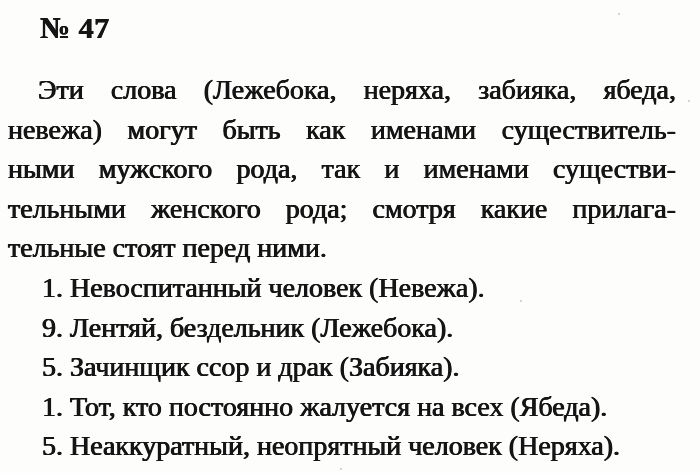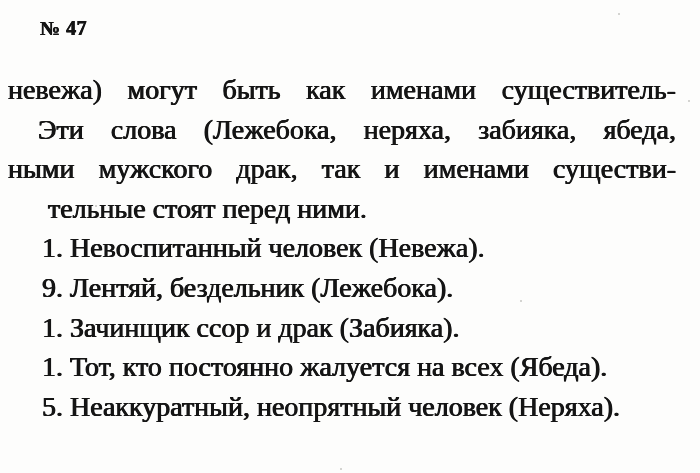--- a/index.html
+++ b/index.html
@@ -22,21 +22,21 @@
     height: 473px;
   }
   .content {
     position: absolute;
     left: 8px;
     top: 0;
     width: 668px;
   }
   .exercise-number {
     margin: 10px 0 0 32px;
-    font-size: 20px;
+    font-size: 30px;
     line-height: 36px;
     font-weight: 700;
     letter-spacing: 0.5px;
     text-shadow: 0.3px 0 currentColor, -0.3px 0 currentColor;
   }
   .paragraph {
     margin-top: 24px;
     font-size: 28px;
     line-height: 39.6px;
     text-shadow: 0.45px 0 currentColor, -0.45px 0 currentColor;
@@ -45,21 +45,20 @@
     text-align: justify;
     text-align-last: justify;
     white-space: normal;
   }
   .para-line.first {
     text-indent: 30px;
   }
   .para-line.last {
     text-align: right;
     text-align-last: left;
-    margin-left: 40px;
   }
   .answers-list {
     margin: 0;
     font-size: 28px;
     line-height: 39.6px;
     text-shadow: 0.45px 0 currentColor, -0.45px 0 currentColor;
   }
   .answer-item {
     padding-left: 34px;
     white-space: nowrap;
@@ -74,30 +73,31 @@
 </head>
 <body>
 
 <div class="page">
 
   <div class="content">
 
     <div class="exercise-number">№ 47</div>
 
     <div class="paragraph">
+      <div class="para-line first">Эти слова (Лежебока, неряха, забияка, ябеда,</div>
       <div class="para-line">невежа) могут быть как именами существитель-</div>
-      <div class="para-line first">Эти слова (Лежебока, неряха, забияка, ябеда,</div>
-      <div class="para-line">ными мужского драк, так и именами существи-</div>
+      <div class="para-line">ными мужского рода, так и именами существи-</div>
+      <div class="para-line">тельными женского рода; смотря какие прилага-</div>
       <div class="para-line last">тельные стоят перед ними.</div>
     </div>
 
     <div class="answers-list">
       <div class="answer-item">1. Невоспитанный человек (Невежа).</div>
       <div class="answer-item">9. Лентяй, бездельник (Лежебока).</div>
-      <div class="answer-item">1. Зачинщик ссор и драк (Забияка).</div>
+      <div class="answer-item">5. Зачинщик ссор и драк (Забияка).</div>
       <div class="answer-item">1. Тот, кто постоянно жалуется на всех (Ябеда).</div>
       <div class="answer-item">5. Неаккуратный, неопрятный человек (Неряха).</div>
     </div>
 
   </div>
 
   <div class="speckle" style="left:618px; top:13px;  width:2px; height:2px;"></div>
   <div class="speckle" style="left:430px; top:168px; width:3px; height:2px;"></div>
   <div class="speckle" style="left:688px; top:100px; width:2px; height:2px;"></div>
   <div class="speckle" style="left:340px; top:468px; width:2px; height:2px;"></div>

